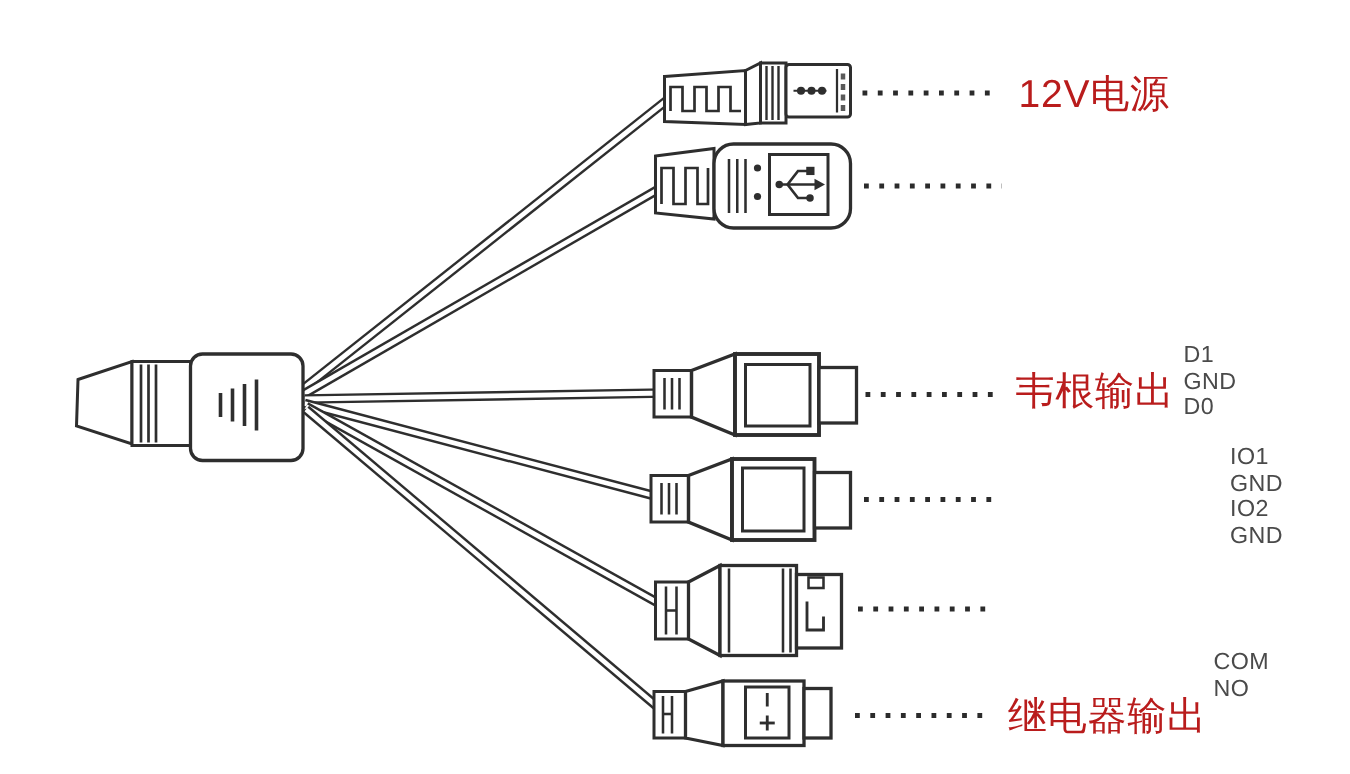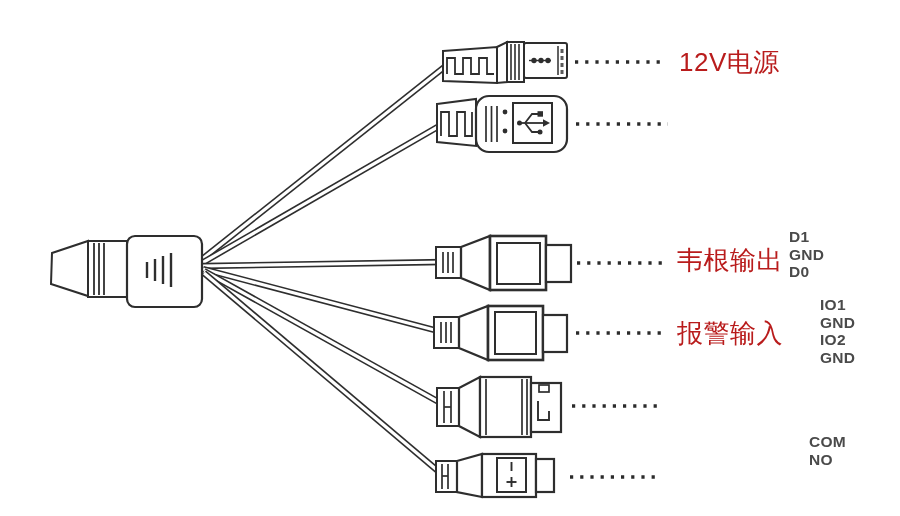--- a/index.html
+++ b/index.html
@@ -6,21 +6,21 @@
   .stage{
     position:relative;width:900px;height:516px;background:#ffffff;
     overflow:hidden;font-family:"Liberation Sans",sans-serif;
   }
   svg{position:absolute;left:0;top:0;}
   .lbl{
     position:absolute;font-weight:400;font-size:26px;color:#b91c1c;
     white-space:nowrap;line-height:30px;letter-spacing:0.5px;
   }
   .pins{
-    position:absolute;font-weight:700;font-size:15.5px;color:#4a4a4a;
+    position:absolute;font-weight:400;font-size:15.5px;color:#4a4a4a;
     line-height:17.5px;letter-spacing:0.3px;white-space:nowrap;
   }
   
   .s{stroke:#2e2e2e;fill:#ffffff;}
   .ln{stroke:#2e2e2e;fill:none;}
   .fl{fill:#2e2e2e;stroke:none;}
   .dots{stroke:#2b2b2b;stroke-width:3.4;stroke-dasharray:3.2 7;fill:none;}
 </style>
 </head>
 <body>
@@ -171,21 +171,21 @@
       <line class="dots" x1="576" y1="124" x2="668" y2="124"></line>
       <line class="dots" x1="577" y1="263" x2="666" y2="263"></line>
       <line class="dots" x1="576" y1="333" x2="666" y2="333"></line>
       <line class="dots" x1="572" y1="406" x2="663" y2="406"></line>
       <line class="dots" x1="570" y1="477" x2="661" y2="477"></line>
     </g>
   </svg>
 
   <div class="lbl" style="left:679px;top:47px">12V电源</div>
   <div class="lbl" style="left:677px;top:245px">韦根输出</div>
-  <div class="lbl" style="left:677px;top:318px">报警输入</div>
+  <div class="lbl" style="left:672px;top:462px">继电器输出</div>
 
   <div class="pins" style="left:789px;top:228px">
     <div>D1</div>
     <div>GND</div>
     <div>D0</div>
   </div>
   <div class="pins" style="left:820px;top:296px">
     <div>IO1</div>
     <div>GND</div>
     <div>IO2</div>

